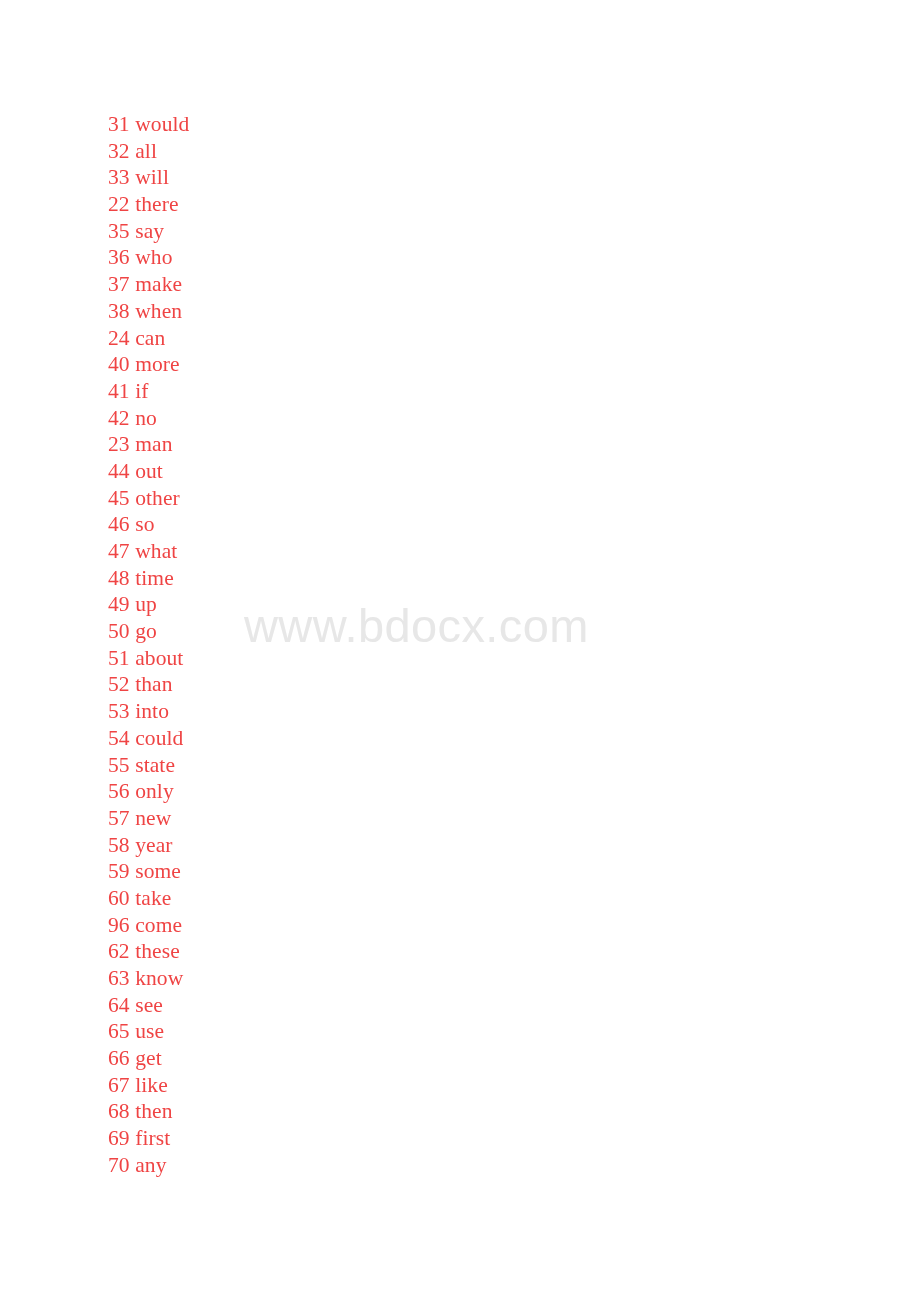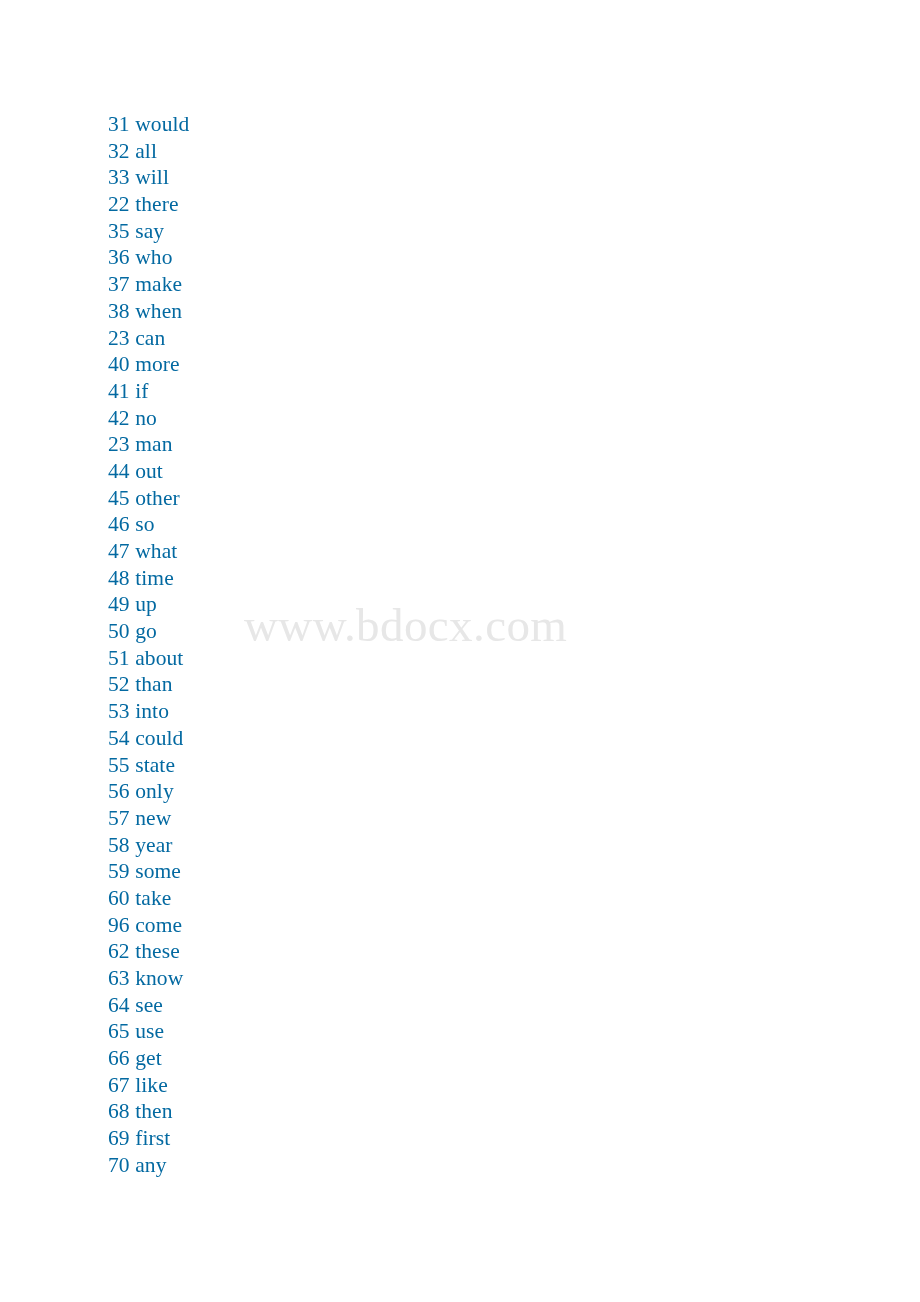--- a/index.html
+++ b/index.html
@@ -21,21 +21,21 @@
     width: 920px;
     height: 1302px;
     background: #ffffff;
   }
 
   
   .watermark {
     position: absolute;
     left: 244px;
     top: 602px;
-    font-family: Liberation Serif, serif;
+    font-family: Liberation Sans, sans-serif;
     font-size: 47px;
     font-weight: 400;
     letter-spacing: 0.4px;
     color: #e7e7e7;
     white-space: nowrap;
     line-height: 1;
     z-index: 0;
     user-select: none;
   }
 
@@ -46,42 +46,42 @@
     margin: 0;
     padding: 0;
     list-style: none;
     z-index: 1;
   }
 
   .word-list-item {
     font-family: "Liberation Serif", "DejaVu Serif", serif;
     font-size: 21.5px;
     line-height: 26.68px;
-    color: #0369a1;
+    color: #ef4444;
     white-space: pre;
     letter-spacing: 0.1px;
   }
 </style>
 </head>
 <body>
 
 <div class="page">
 
   <div class="watermark">www.bdocx.com</div>
 
   <ul class="word-list">
     <li class="word-list-item">31 would</li>
     <li class="word-list-item">32 all</li>
     <li class="word-list-item">33 will</li>
     <li class="word-list-item">22 there</li>
     <li class="word-list-item">35 say</li>
     <li class="word-list-item">36 who</li>
     <li class="word-list-item">37 make</li>
     <li class="word-list-item">38 when</li>
-    <li class="word-list-item">23 can</li>
+    <li class="word-list-item">24 can</li>
     <li class="word-list-item">40 more</li>
     <li class="word-list-item">41 if</li>
     <li class="word-list-item">42 no</li>
     <li class="word-list-item">23 man</li>
     <li class="word-list-item">44 out</li>
     <li class="word-list-item">45 other</li>
     <li class="word-list-item">46 so</li>
     <li class="word-list-item">47 what</li>
     <li class="word-list-item">48 time</li>
     <li class="word-list-item">49 up</li>

